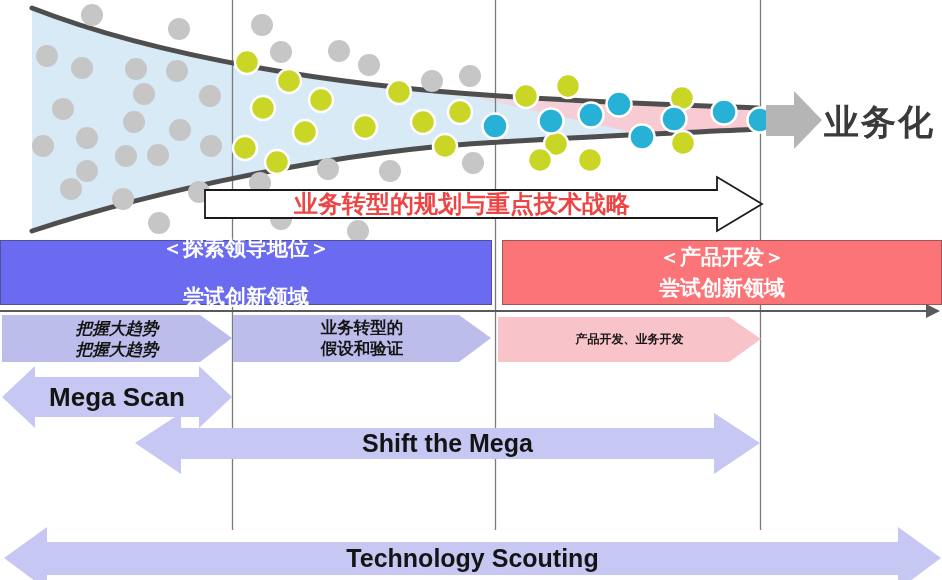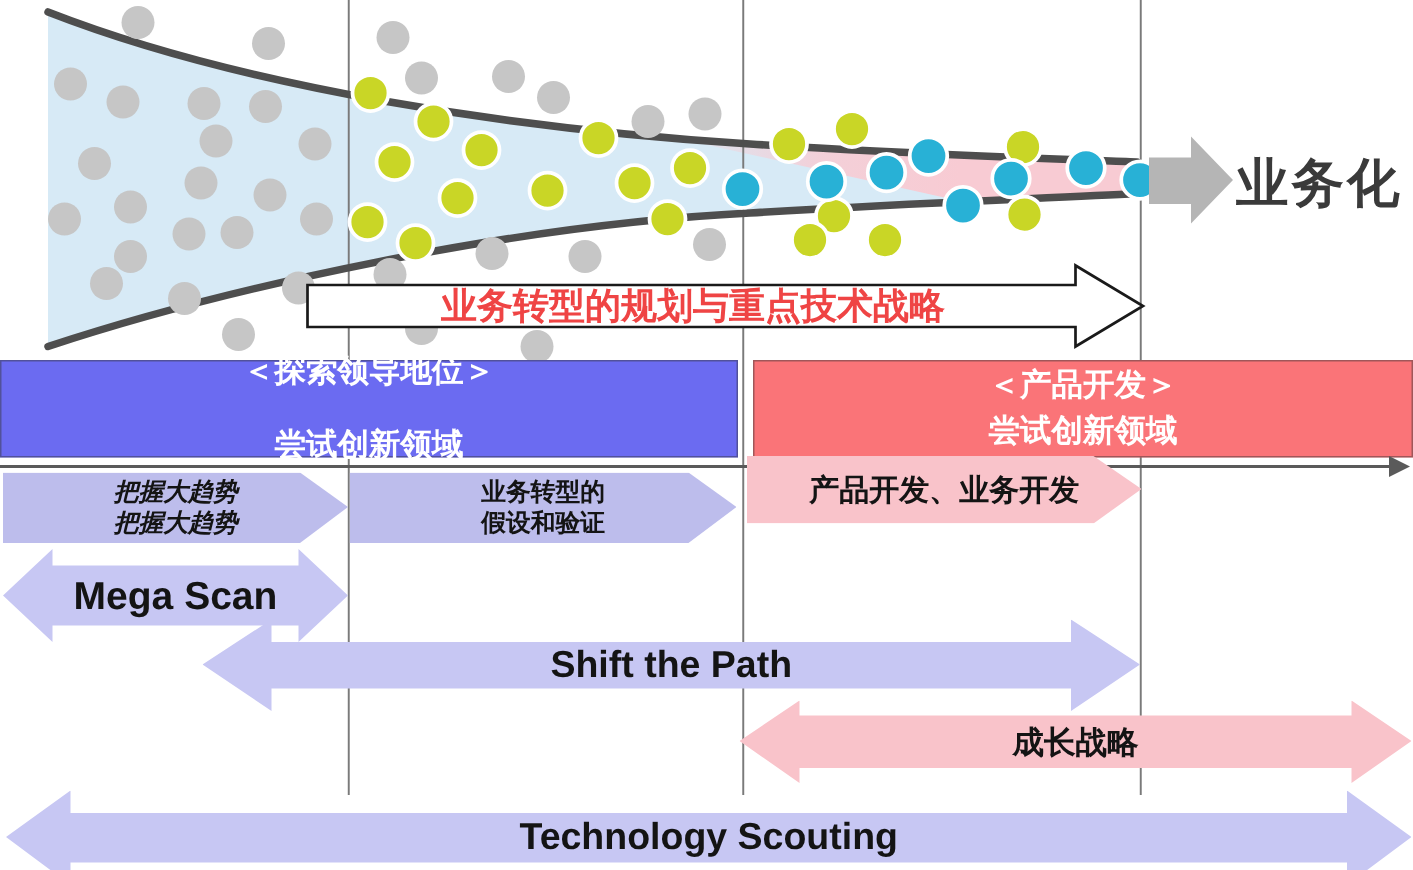--- a/index.html
+++ b/index.html
@@ -40,22 +40,22 @@
   
   .arrow{
     display:flex;align-items:center;justify-content:center;text-align:center;
     color:#141414;font-weight:bold;
   }
   .arrow .two-line{line-height:21px;font-size:16.5px;}
   .arrow-trend{left:2px;top:315px;width:230px;height:47px;background:var(--light-purple);
     clip-path:polygon(0 0,198px 0,230px 23px,198px 47px,0 47px);font-style:italic;}
   .arrow-hyp{left:233px;top:315px;width:258px;height:47px;background:var(--light-purple);
     clip-path:polygon(0 0,226px 0,258px 23px,226px 47px,0 47px);font-family:Liberation Mono, monospace;}
-  .arrow-prod{left:498px;top:304px;width:263px;height:45px;background:var(--light-pink);
-    clip-path:polygon(0 0,231px 0,263px 22px,231px 45px,0 45px);font-size:20px;}
+  .arrow-prod{left:498px;top:317px;width:263px;height:45px;background:var(--light-pink);
+    clip-path:polygon(0 0,231px 0,263px 22px,231px 45px,0 45px);font-size:12px;}
   .arrow-mega{left:2px;top:366px;width:230px;height:62px;background:var(--lighter-purple);
     clip-path:polygon(0 31px,33px 0,33px 11px,197px 11px,197px 0,230px 31px,197px 62px,197px 51px,33px 51px,33px 62px);
     font-size:26px;}
   .arrow-shift{left:135px;top:413px;width:625px;height:61px;background:var(--lighter-purple);
     clip-path:polygon(0 30px,46px 0,46px 15px,579px 15px,579px 0,625px 30px,579px 61px,579px 46px,46px 46px,46px 61px);
     font-size:25px;}
   .arrow-growth{left:493px;top:467px;width:448px;height:55px;background:var(--light-pink);
     clip-path:polygon(0 27px,40px 0,40px 10px,408px 10px,408px 0,448px 27px,408px 55px,408px 45px,40px 45px,40px 55px);
     font-size:21px;}
   .arrow-tech{left:4px;top:527px;width:937px;height:63px;background:var(--lighter-purple);
@@ -189,22 +189,19 @@
     </div>
   </div>
   <div class="abs overlay arrow arrow-prod">
     <span>产品开发、业务开发</span>
   </div>
 
   <div class="abs overlay arrow arrow-mega">
     <span>Mega Scan</span>
   </div>
   <div class="abs overlay arrow arrow-shift">
-    <span>Shift the Path</span>
-  </div>
-  <div class="abs overlay arrow arrow-growth">
-    <span>成长战略</span>
+    <span>Shift the Mega</span>
   </div>
   <div class="abs overlay arrow arrow-tech">
     <span>Technology Scouting</span>
   </div>
 
 </div>
 
 </body></html>

